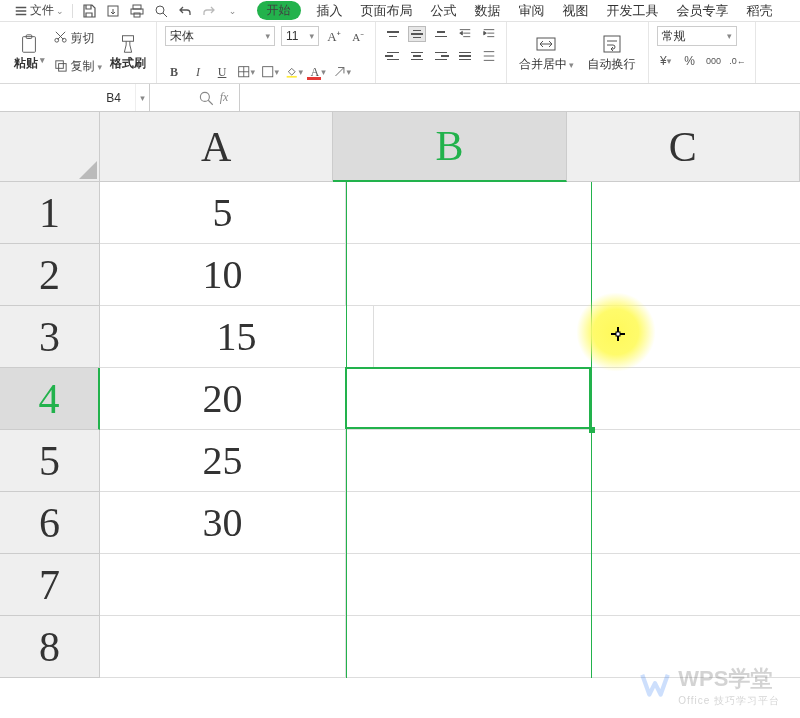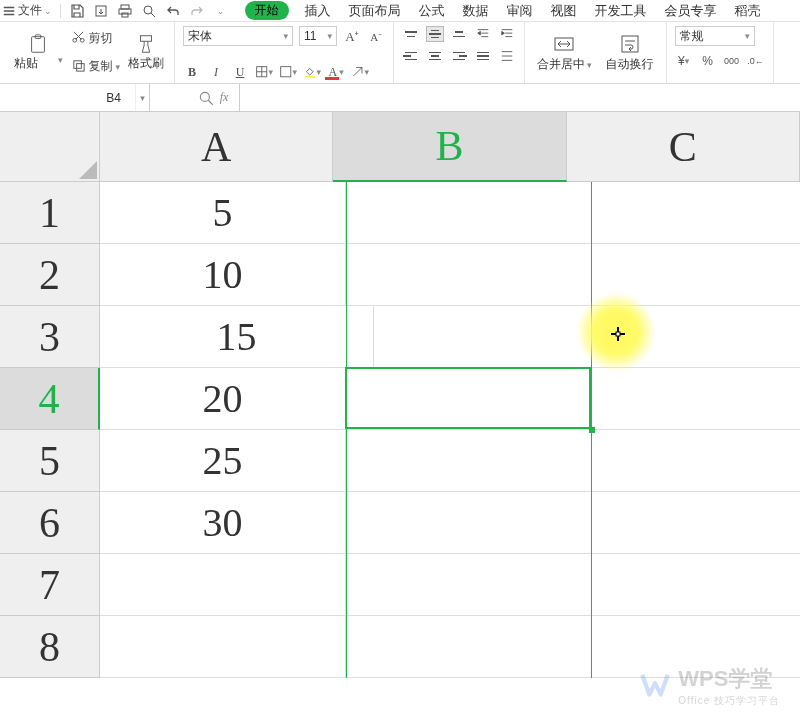--- a/index.html
+++ b/index.html
@@ -12,21 +12,21 @@
     height: 718px;
     overflow: hidden;
     position: relative;
   }
   
   .top-menu {
     height: 22px;
     display: flex;
     align-items: center;
     border-bottom: 1px solid #e3e3e3;
-    padding: 0 0;
+    padding: 0 12px;
     gap: 0;
   }
   .file-menu {
     display: flex;
     align-items: center;
     gap: 2px;
     padding: 0 6px 0 2px;
     color: #444;
     font-size: 12px;
     cursor: pointer;
@@ -43,21 +43,21 @@
   .tabs {
     display: flex;
     align-items: center;
     gap: 14px;
     margin-left: 10px;
     font-size: 13px;
   }
   .tabs .tab { color: #333; cursor: pointer; padding: 2px 2px;}
   .tabs .tab.active {
     background: #22b24c;
-    color: #000000;
+    color: #404040;
     border-radius: 10px;
     padding: 1px 10px;
     font-size: 12px;
   }
   
   .ribbon {
     height: 62px;
     display: flex;
     align-items: stretch;
     border-bottom: 1px solid #d9d9d9;
@@ -71,21 +71,21 @@
     border-right: 1px solid #e6e6e6;
     gap: 6px;
   }
   .stack { display:flex; flex-direction:column; justify-content:space-around; height:100%; gap:4px; }
   .row { display:flex; flex-direction:row; align-items:center; gap:6px; }
   .btn-sm { display:flex; align-items:center; gap:3px; font-size:12px; color:#444; cursor:pointer; }
   .btn-sm svg, .btn-sm .ic { width:15px; height:15px; }
   .icon-btn { width:18px; height:18px; display:flex; align-items:center; justify-content:center; color:#555; cursor:pointer;}
   .paste-big { display:flex; flex-direction:column; align-items:center; gap:0; cursor:pointer; padding:2px 2px;}
   .paste-big svg{ width:22px; height:22px; }
-  .paste-big .lbl{ font-size:12px; display:flex; align-items:flex-start; gap:20px;}
+  .paste-big .lbl{ font-size:12px; display:flex; align-items:flex-start; gap:2px;font-weight:bold;}
   .dd { font-size:9px; color:#888; }
   .font-name {
     width:110px; height:20px; border:1px solid #ccc; font-size:12px; padding:0 4px;
     display:flex; align-items:center; justify-content:space-between; cursor:pointer;
   }
   .font-size {
     width:38px; height:20px; border:1px solid #ccc; font-size:12px; padding:0 4px;
     display:flex; align-items:center; justify-content:space-between; cursor:pointer;
   }
   .big-vert { display:flex; flex-direction:column; align-items:center; justify-content:center; cursor:pointer; padding:0 4px; }

